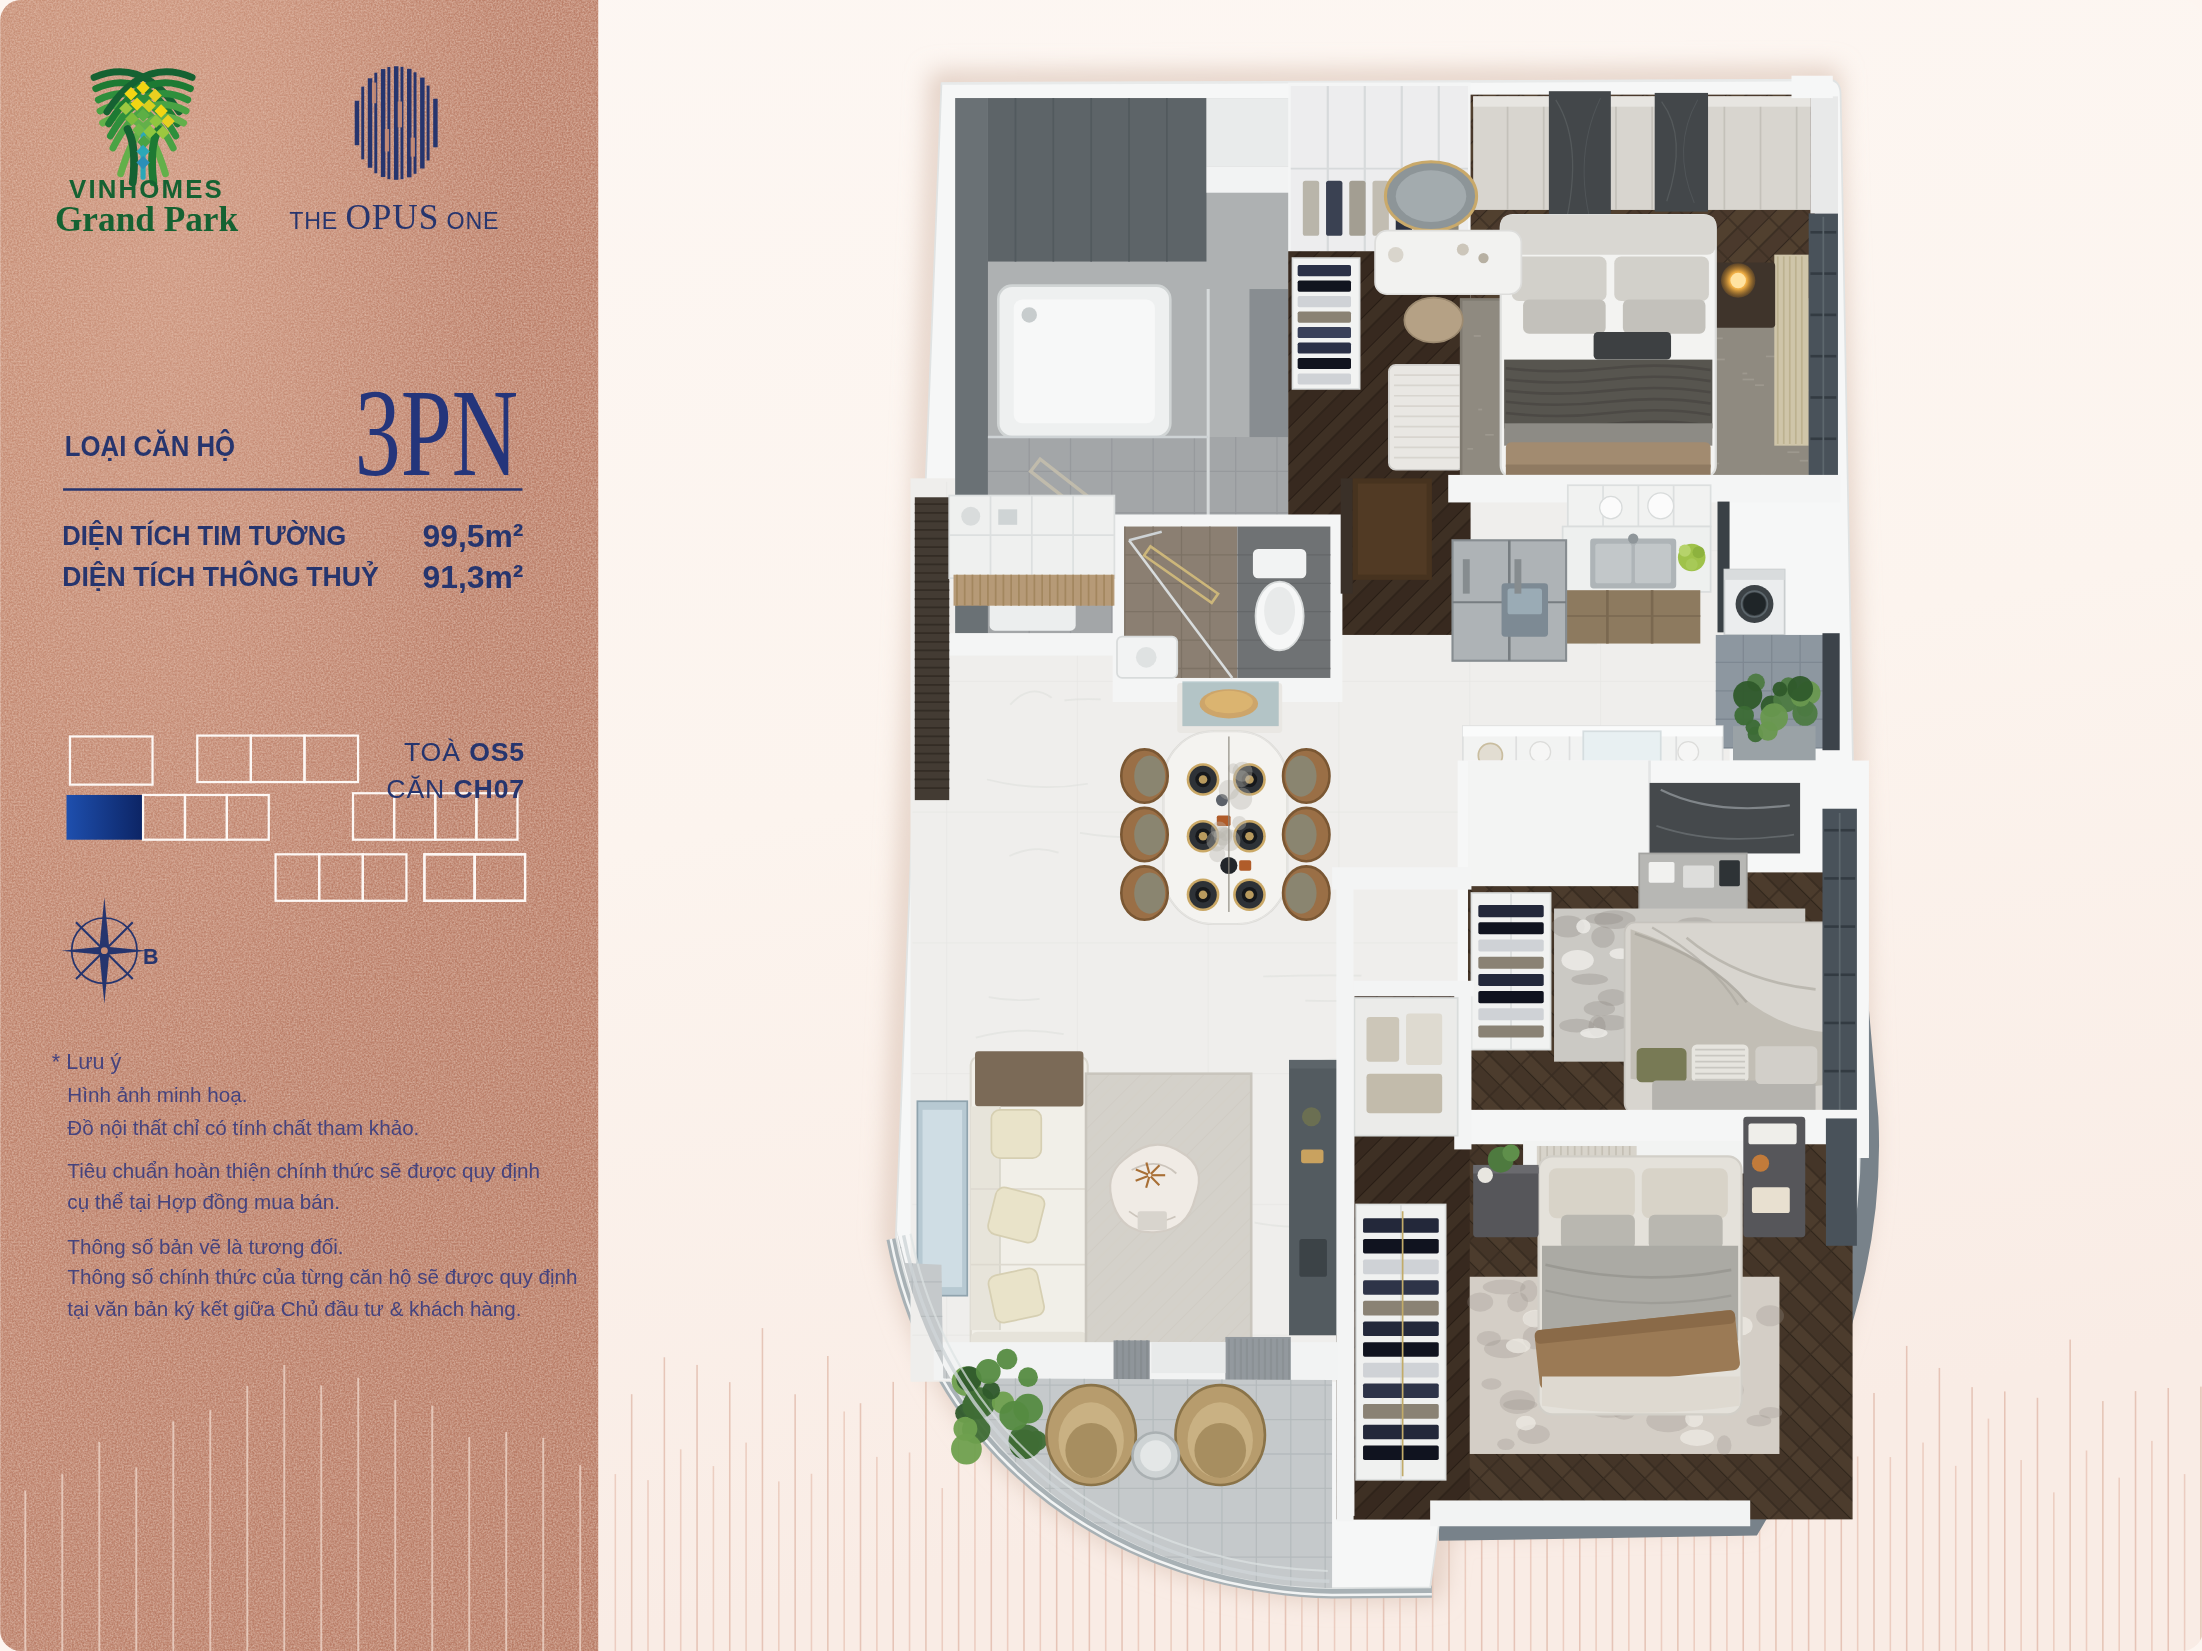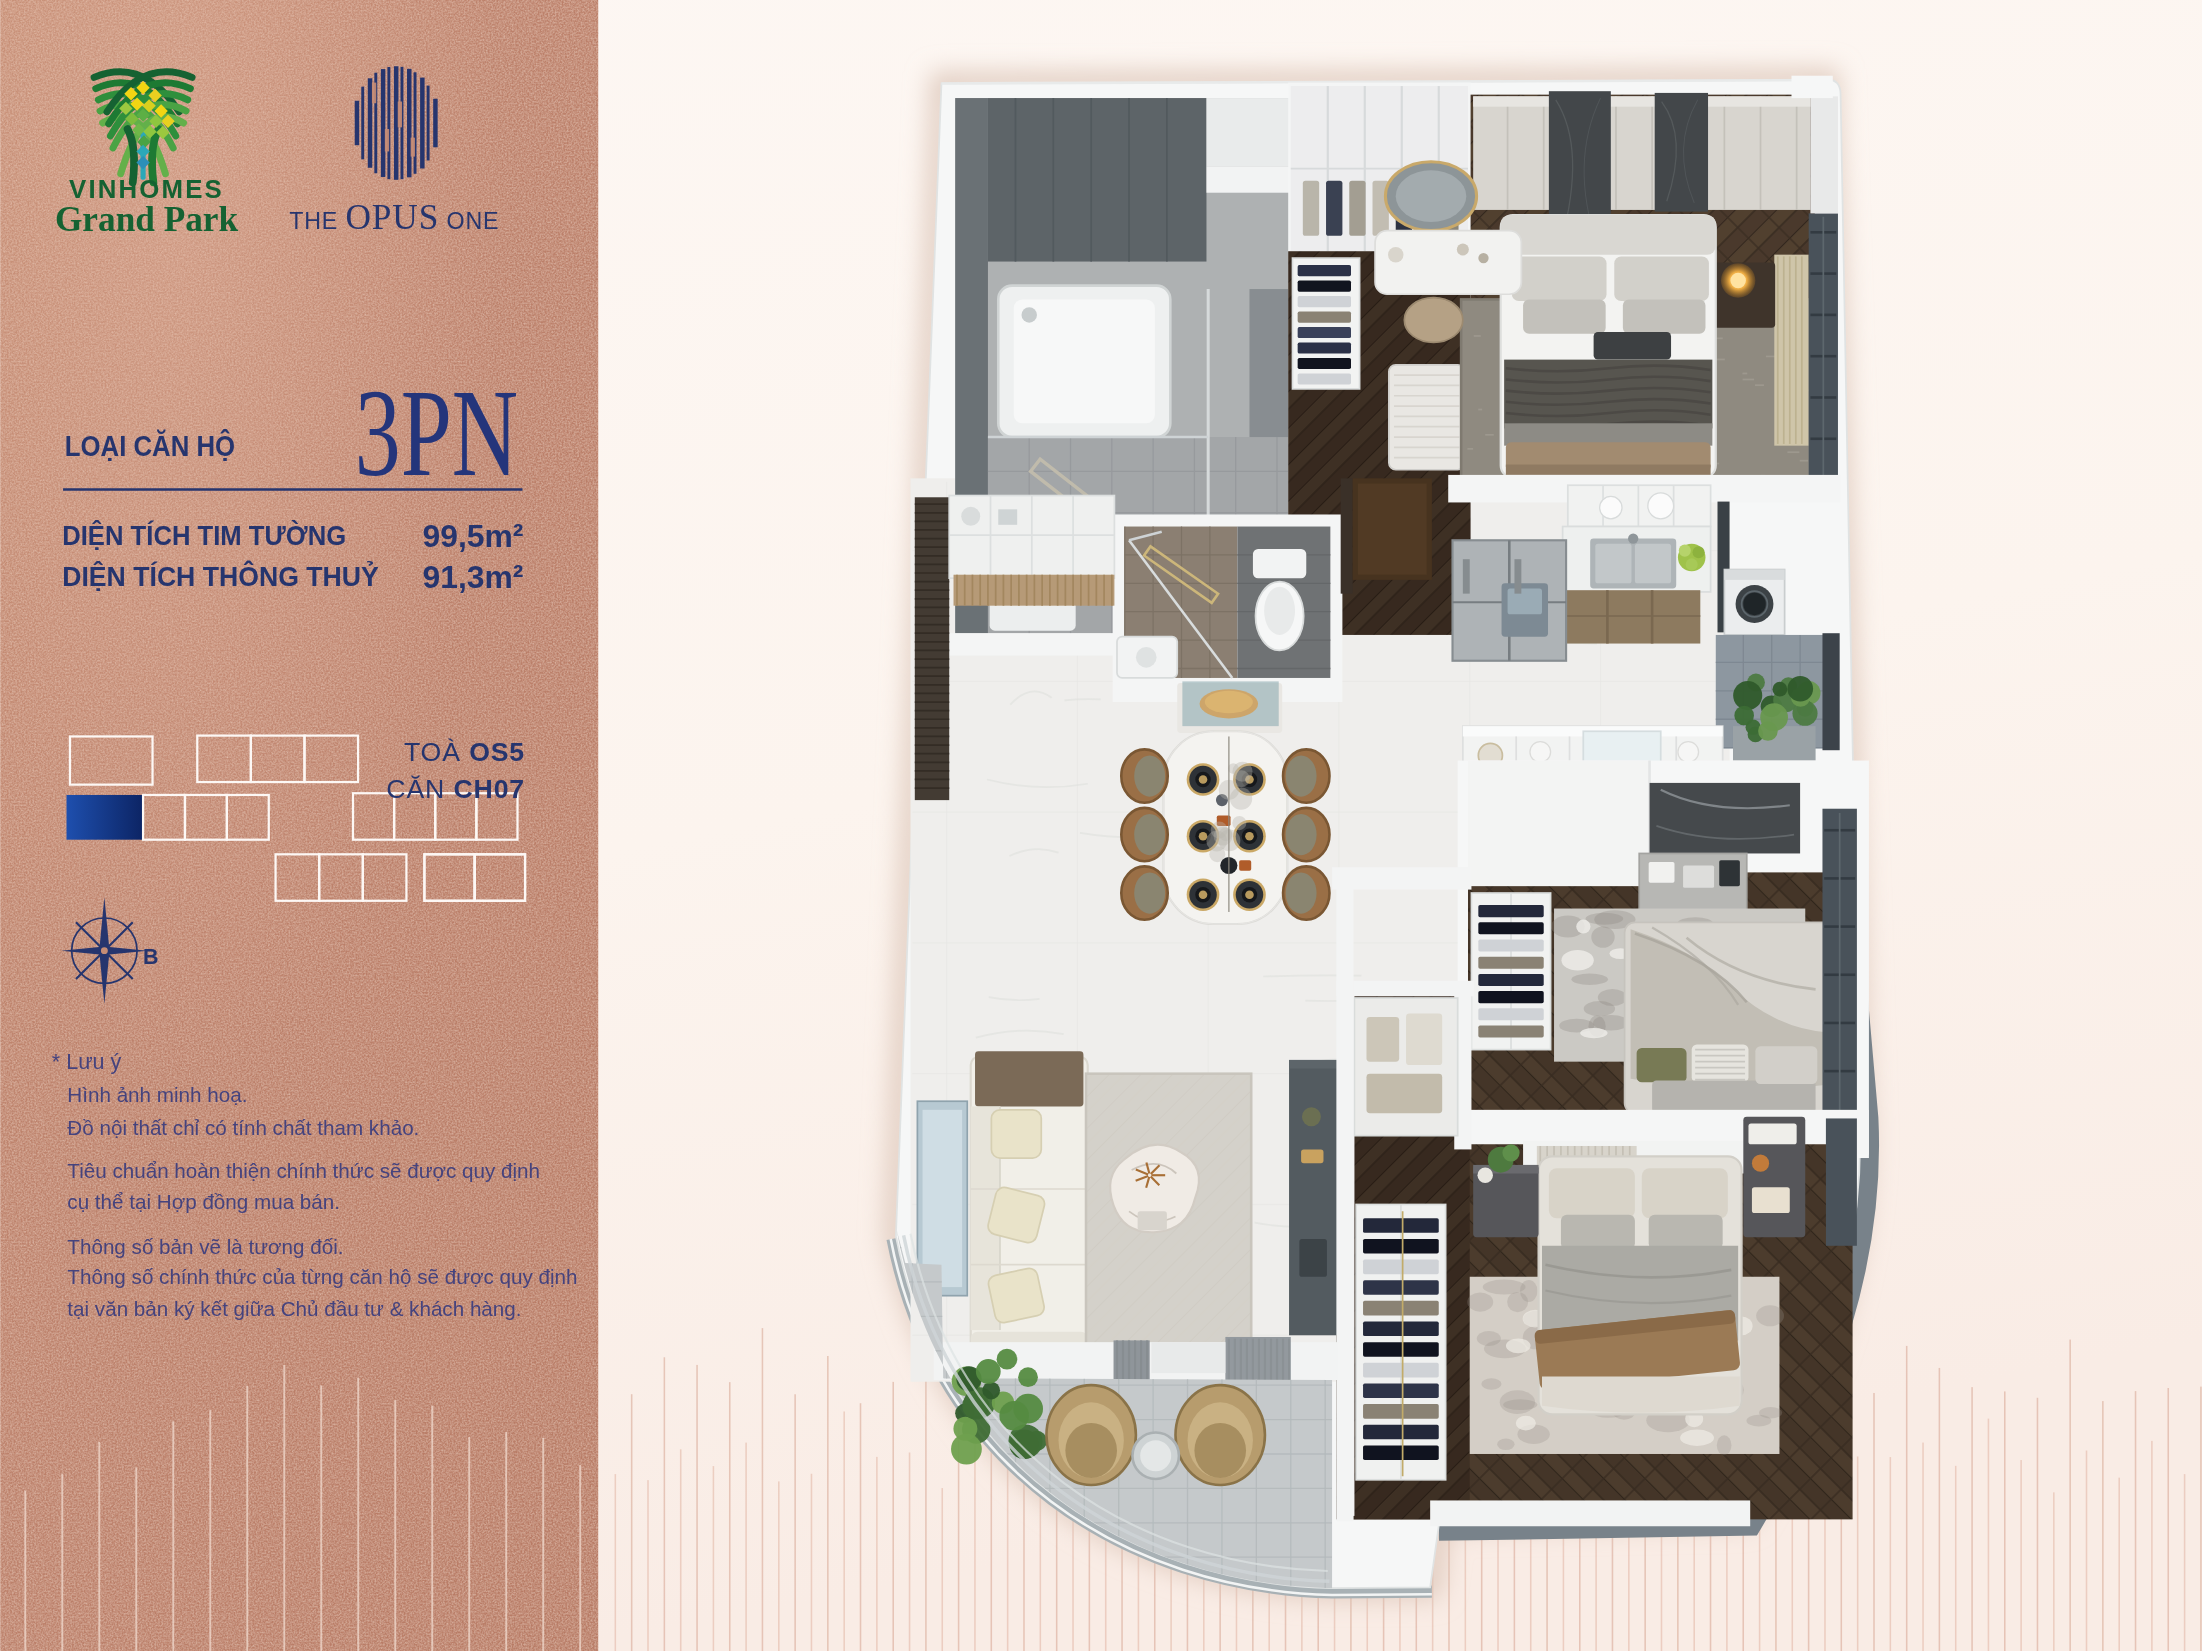--- a/index.html
+++ b/index.html
@@ -1,15 +1,15 @@
 <!DOCTYPE html>
 <html style="font-size:13.8px"><head><meta charset="utf-8">
 <style>
 html,body{margin:0;padding:0;background:#fdf5f0;}
-.page{position:relative;width:2203px;height:1651px;overflow:hidden;}
+.page{position:relative;width:2203px;height:1651px;overflow:hidden;border-radius:21px;}
 svg{display:block;}
 </style></head><body>
 <div class="page">
 <svg width="2203" height="1651" viewBox="0 0 2560 1919">
 <defs>
 <linearGradient id="bg" x1="0" y1="0" x2="0.25" y2="1">
  <stop offset="0" stop-color="#fdf7f3"></stop>
  <stop offset="0.55" stop-color="#fcf4ee"></stop>
  <stop offset="1" stop-color="#f9ece5"></stop>
 </linearGradient>

